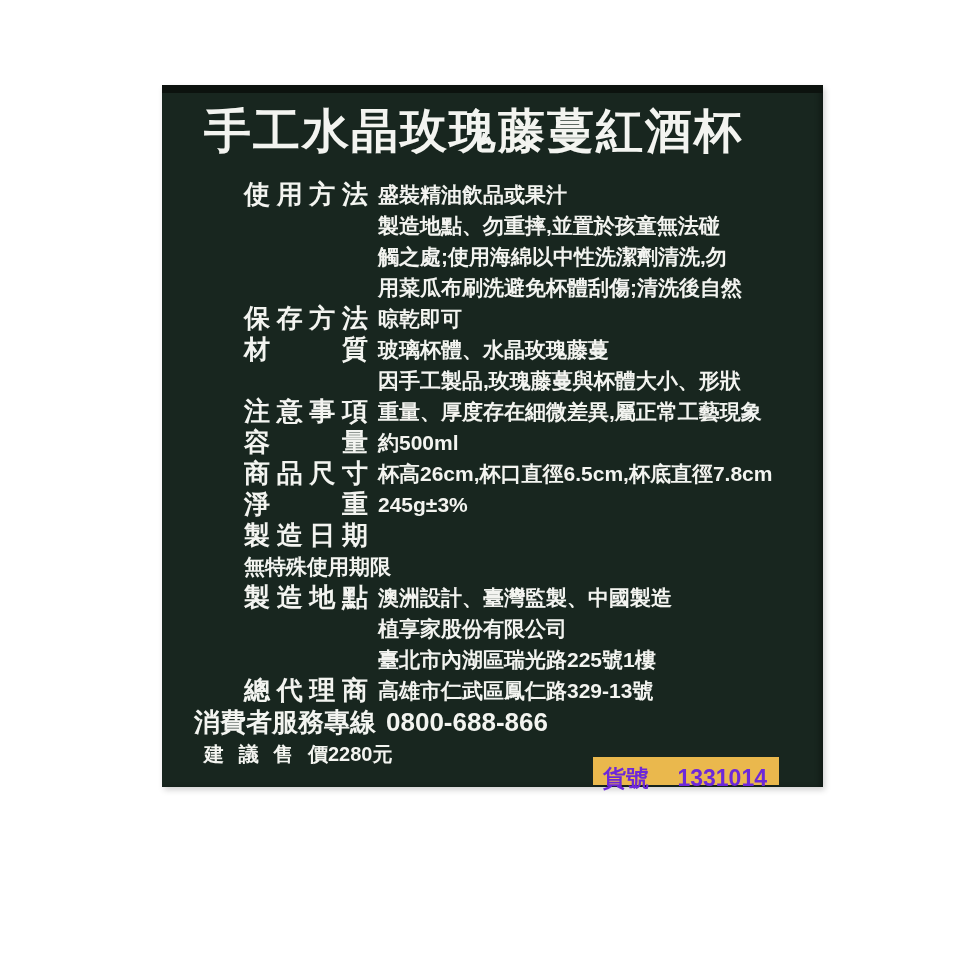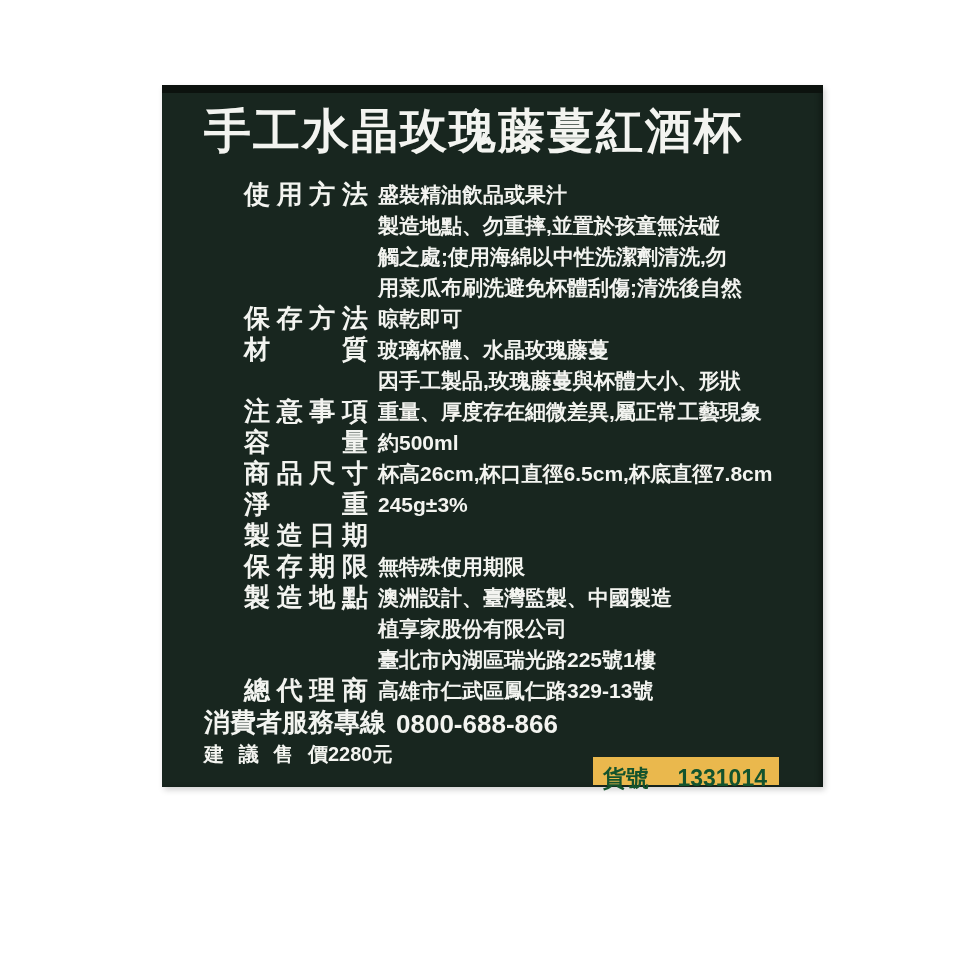--- a/index.html
+++ b/index.html
@@ -62,24 +62,24 @@
   }
   .row-value {
     font-size: 21px;
     line-height: 31px;
     font-weight: 700;
     white-space: nowrap;
   }
   .row-value .vline { line-height: 31px; }
   .hotline {
     position: absolute;
-    left: 42px;
+    left: 32px;
     top: 620px;
     display: flex;
-    align-items: flex-end;
+    align-items: center;
     font-size: 26px;
     font-weight: 700;
     white-space: nowrap;
   }
   .hotline .hotline-number { margin-left: 10px; }
   .price {
     position: absolute;
     left: 42px;
     top: 656px;
     display: flex;
@@ -95,21 +95,21 @@
     text-align-last: justify;
   }
   .price .price-value { }
   .sku-badge {
     position: absolute;
     left: 431px;
     top: 672px;
     width: 186px;
     height: 28px;
     background: #eab84d;
-    color: #14532d;
+    color: #6d28d9;
     display: flex;
     align-items: center;
     justify-content: space-between;
     box-sizing: border-box;
     padding: 15px 12px 0 10px;
     font-size: 23px;
     font-weight: 700;
     white-space: nowrap;
   }
 </style>
@@ -175,21 +175,20 @@
         <div class="row-value">
           <div class="vline">245g±3%</div>
         </div>
       </div>
 
       <div class="row">
         <div class="row-label">製造日期</div>
       </div>
 
       <div class="row">
-        <div class="row-label">保存期限</div>
         <div class="row-value">
           <div class="vline">無特殊使用期限</div>
         </div>
       </div>
 
       <div class="row">
         <div class="row-label">製造地點</div>
         <div class="row-value">
           <div class="vline">澳洲設計、臺灣監製、中國製造</div>
         </div>

